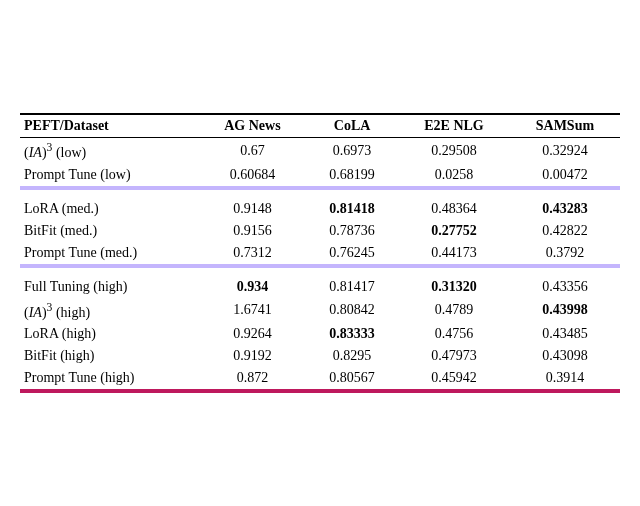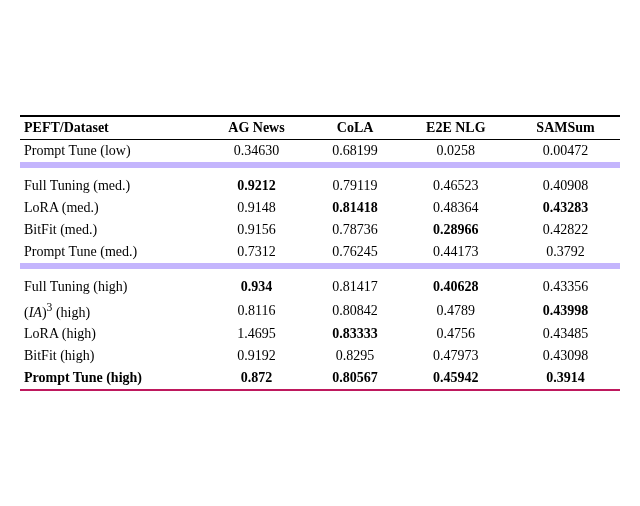--- a/index.html
+++ b/index.html
@@ -25,110 +25,109 @@
     th:first-child, td:first-child {
       text-align: left;
       padding-left: 4px;
       margin-left: 8px;
     }
     thead tr {
       border-top: 2px solid #000;
       border-bottom: 1px solid #000;
     }
     .section-end {
-      border-bottom: 6px solid #c4b5fd;
+      border-bottom: 4px solid #c4b5fd;
     }
     .last-row td {
-      border-bottom: 2px solid #be185d;
-      font-weight: bold;
+      border-bottom: 4px solid #be185d;
     }
     .header-row th {
       font-weight: bold;
     }
   </style>
 </head>
 <body>
 
 <table>
   <thead>
     <tr class="header-row">
       <th><b>PEFT/Dataset</b></th>
       <th>AG News</th>
       <th>CoLA</th>
       <th>E2E NLG</th>
       <th>SAMSum</th>
     </tr>
   </thead>
   <tbody id="table-body">
+      <tr>
+        <td>(<i>IA</i>)<sup>3</sup> (low)</td>
+        <td>0.67</td>
+        <td>0.6973</td>
+        <td>0.29508</td>
+        <td>0.32924</td>
+      </tr>
       <tr class="section-end">
         <td>Prompt Tune (low)</td>
-        <td>0.34630</td>
+        <td>0.60684</td>
         <td>0.68199</td>
         <td>0.0258</td>
         <td>0.00472</td>
       </tr>
       <tr style="height: 10px;">
         <td></td>
         <td></td>
         <td></td>
         <td></td>
         <td></td>
       </tr>
       <tr>
-        <td>Full Tuning (med.)</td>
-        <td><b>0.9212</b></td>
-        <td>0.79119</td>
-        <td>0.46523</td>
-        <td>0.40908</td>
-      </tr>
-      <tr>
         <td>LoRA (med.)</td>
         <td>0.9148</td>
         <td><b>0.81418</b></td>
         <td>0.48364</td>
         <td><b>0.43283</b></td>
       </tr>
       <tr>
         <td>BitFit (med.)</td>
         <td>0.9156</td>
         <td>0.78736</td>
-        <td><b>0.28966</b></td>
+        <td><b>0.27752</b></td>
         <td>0.42822</td>
       </tr>
       <tr class="section-end">
         <td>Prompt Tune (med.)</td>
         <td>0.7312</td>
         <td>0.76245</td>
         <td>0.44173</td>
         <td>0.3792</td>
       </tr>
       <tr style="height: 10px;">
         <td></td>
         <td></td>
         <td></td>
         <td></td>
         <td></td>
       </tr>
       <tr>
         <td>Full Tuning (high)</td>
         <td><b>0.934</b></td>
         <td>0.81417</td>
-        <td><b>0.40628</b></td>
+        <td><b>0.31320</b></td>
         <td>0.43356</td>
       </tr>
       <tr>
         <td>(<i>IA</i>)<sup>3</sup> (high)</td>
-        <td>0.8116</td>
+        <td>1.6741</td>
         <td>0.80842</td>
         <td>0.4789</td>
         <td><b>0.43998</b></td>
       </tr>
       <tr>
         <td>LoRA (high)</td>
-        <td>1.4695</td>
+        <td>0.9264</td>
         <td><b>0.83333</b></td>
         <td>0.4756</td>
         <td>0.43485</td>
       </tr>
       <tr>
         <td>BitFit (high)</td>
         <td>0.9192</td>
         <td>0.8295</td>
         <td>0.47973</td>
         <td>0.43098</td>

